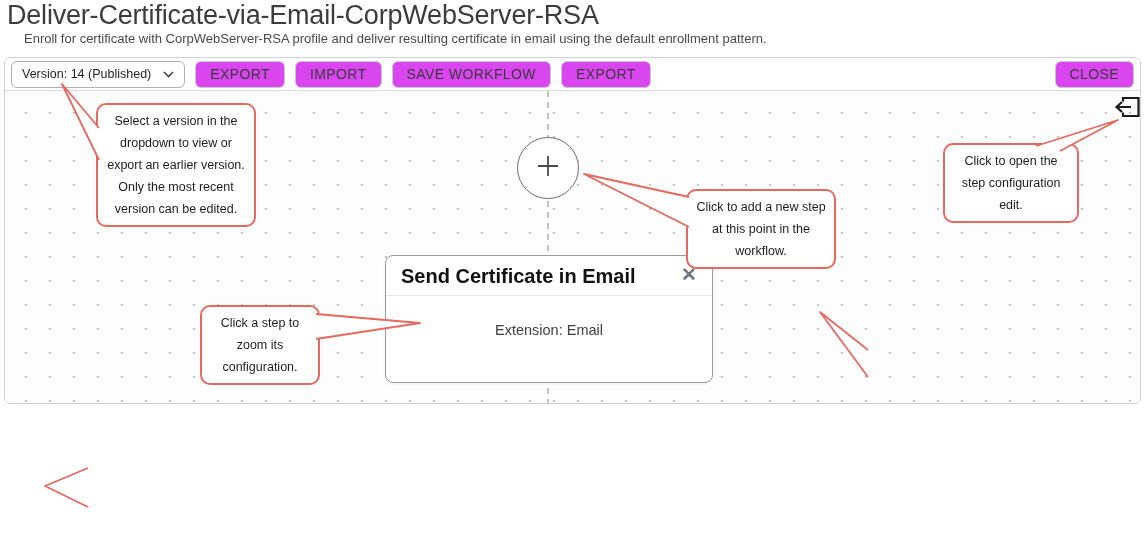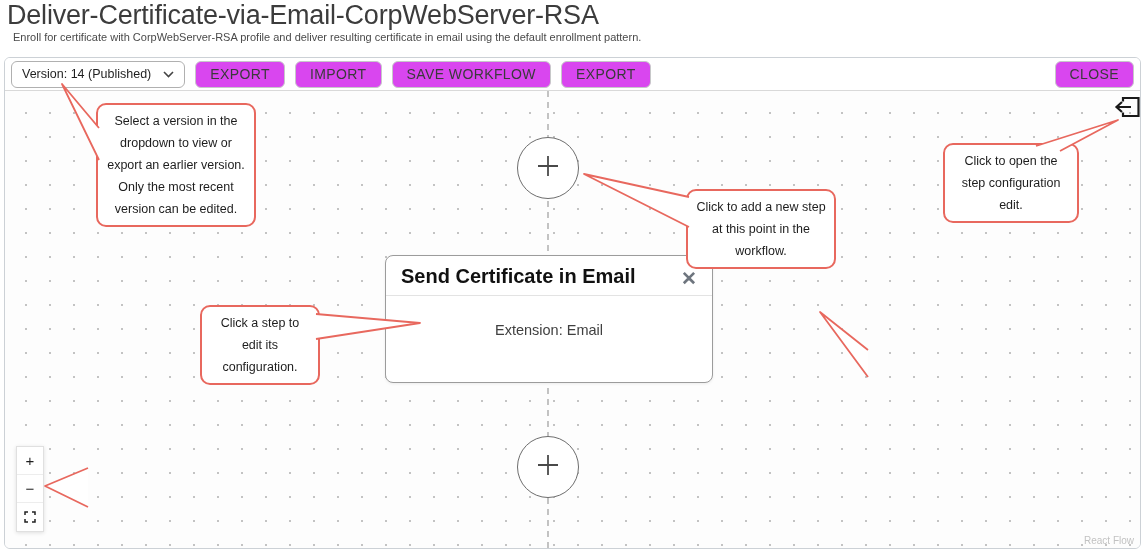--- a/index.html
+++ b/index.html
@@ -2,24 +2,24 @@
 <html><head>
 <meta charset="utf-8">
 <style>
   * { box-sizing: border-box; margin: 0; padding: 0; }
   html, body { width: 1146px; height: 552px; background: #fff; overflow: hidden;
     font-family: "Liberation Sans", sans-serif; position: relative; }
 
   
   .page-title { position: absolute; left: 7px; top: 0px; font-size: 27px; font-weight: 400;
     color: #3c3c3c; letter-spacing: -0.2px; }
-  .page-subtitle { position: absolute; left: 13px; top: 31px; font-size: 11px; color: #4a4a4a; }
+  .page-subtitle { position: absolute; left: 24px; top: 31px; font-size: 13px; color: #4a4a4a; }
 
   
-  .card { position: absolute; left: 4px; top: 57px; width: 1137px; height: 492px;
+  .card { position: absolute; left: 4px; top: 57px; width: 1137px; height: 347px;
     border: 1px solid #ccd1d6; border-radius: 6px; overflow: hidden; background: #fff; }
   .toolbar { height: 33px; display: flex; align-items: center; gap: 10px;
     padding: 0 6px; background: #fff; border-bottom: 1px solid #d9d9d9; }
   .version-select { height: 27px; display: inline-flex; align-items: center; gap: 12px;
     padding: 0 10px; background: #fff; border: 1px solid #b0b0b0; border-radius: 6px;
     font-size: 12.5px; color: #1f1f1f; cursor: pointer; }
   .tb-btn { height: 27px; padding: 0 14px; background: #d946ef; border: 1px solid #c7c8c9;
     border-radius: 6px; font-size: 14px; color: #3a3a3a; letter-spacing: 0.4px;
     font-family: "Liberation Sans", sans-serif; cursor: pointer; }
   .tb-spacer { flex: 1; }
@@ -31,21 +31,21 @@
   .connector-svg { position: absolute; left: 0; top: 0; z-index: 1; pointer-events: none; }
 
   .add-circle { position: absolute; left: 512px; width: 62px; height: 62px; border-radius: 50%;
     border: 1.3px solid #6d6d6d; background: #fff; display: flex; align-items: center;
     justify-content: center; z-index: 10; cursor: pointer; }
   .add-circle.top { top: 46px; } .add-circle.bottom { top: 345px; }
 
   .step-node { position: absolute; left: 380px; top: 164px; width: 328px; height: 128px;
     background: #fff; border: 1px solid #9c9c9c; border-radius: 8px; z-index: 10;
     box-shadow: 0 1px 3px rgba(0,0,0,0.07); cursor: pointer; }
-  .node-header { display: flex; align-items: flex-end; justify-content: space-between;
+  .node-header { display: flex; align-items: flex-start; justify-content: space-between;
     padding: 9px 15px 7px 15px; border-bottom: 1px solid #e3e3e3; }
   .node-title { font-size: 20px; font-weight: 700; color: #111; }
   .node-close { font-size: 19px; font-weight: 700; color: #6e757e; cursor: pointer; line-height: 1; }
   .node-body { text-align: center; margin-top: 26px; font-size: 14.5px; color: #404040; }
 
   .rf-controls { position: absolute; left: 11px; top: 355px; width: 28px; background: #fff;
     border: 1px solid #e0e0e0; box-shadow: 0 1px 4px rgba(0,0,0,0.12); z-index: 20; }
   .rf-controls button { display: flex; align-items: center; justify-content: center;
     width: 100%; height: 28px; background: #fff; border: none; border-bottom: 1px solid #ededed;
     font-size: 15px; color: #1f1f1f; cursor: pointer; font-family: "Liberation Sans", sans-serif; }
@@ -145,21 +145,21 @@
           <path d="M10 6.5 V3 H25.5 V21 H10 V17.5" fill="none" stroke="#1a1a1a" stroke-width="2.2"></path>
           <path d="M18 12 H4" fill="none" stroke="#1a1a1a" stroke-width="2.2"></path>
           <path d="M9 7 L3.5 12 L9 17" fill="none" stroke="#1a1a1a" stroke-width="2.2"></path>
         </svg>
       </span>
     </button>
 
     <div class="callout co-version">Select a version in the dropdown to view or export an earlier version. Only the most recent version can be edited.</div>
     <div class="callout co-add-step">Click to add a new step at this point in the workflow.</div>
     <div class="callout co-open-panel">Click to open the step configuration edit.</div>
-    <div class="callout co-edit-step">Click a step to edit its configuration.</div>
+    <div class="callout co-edit-step">Click a step to zoom its configuration.</div>
 
     <div class="rf-attribution">React Flow</div>
   </div>
 </div>
 
 <svg class="tails-overlay" viewBox="0 0 1146 552">
 
   <polygon points="99,128 62,84 99,160" fill="#fff"></polygon>
   <path d="M99,128 L62,84 L99,160" fill="none" stroke="#e8685e" stroke-width="1.8" stroke-linejoin="round"></path>
 

